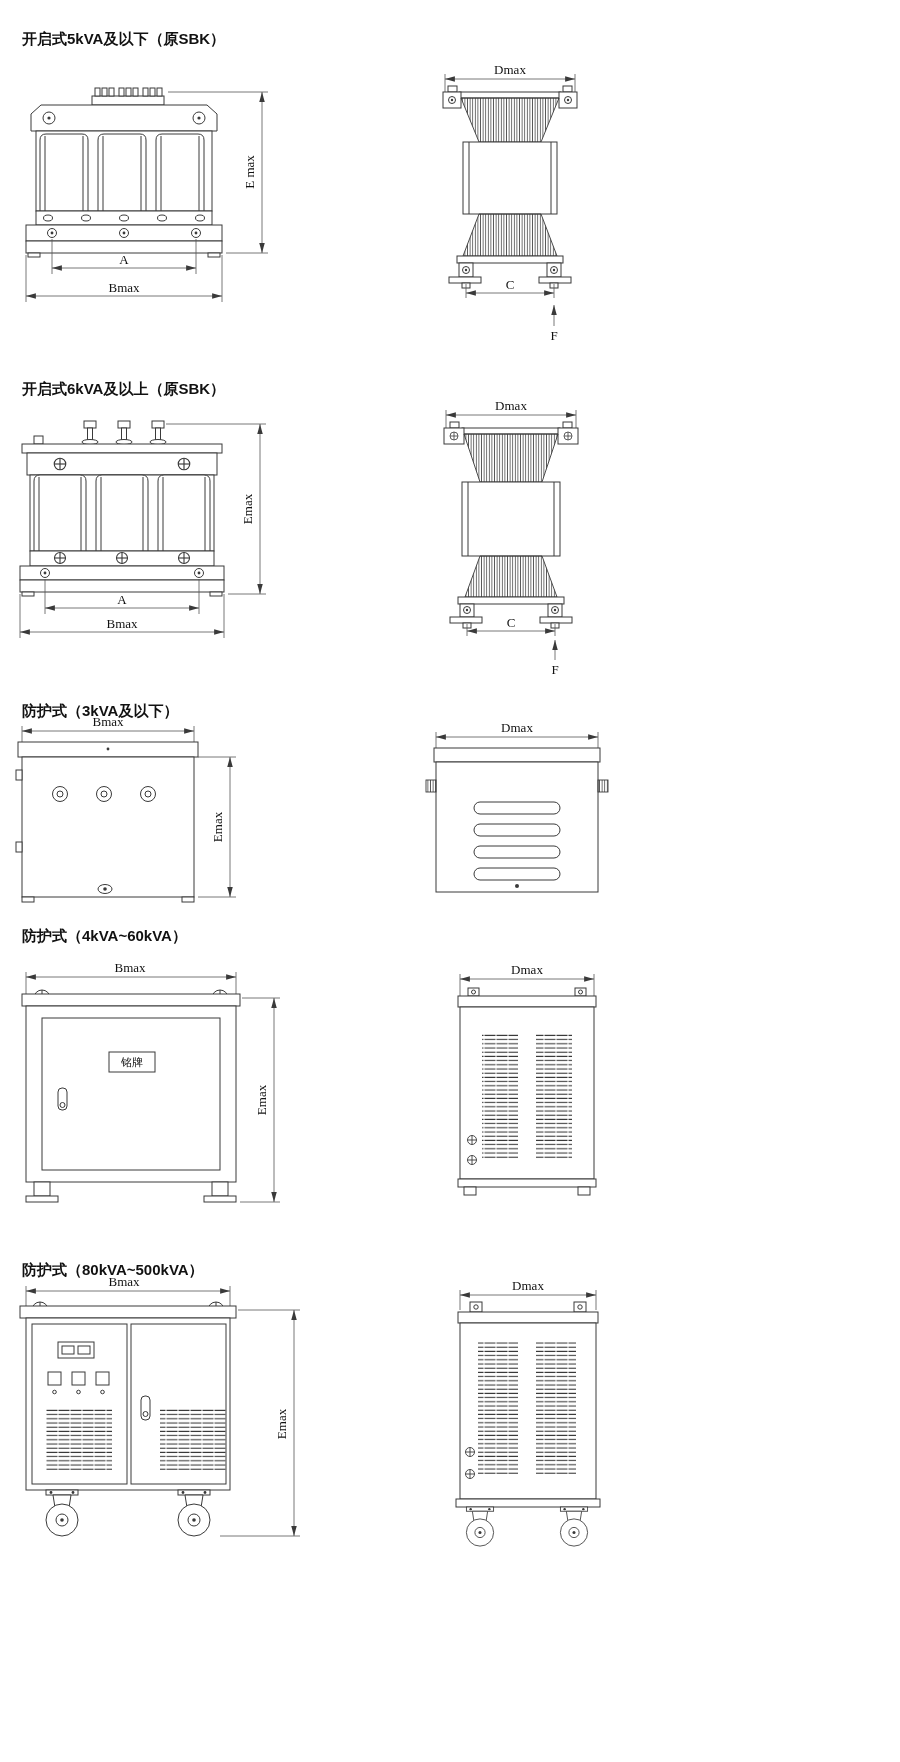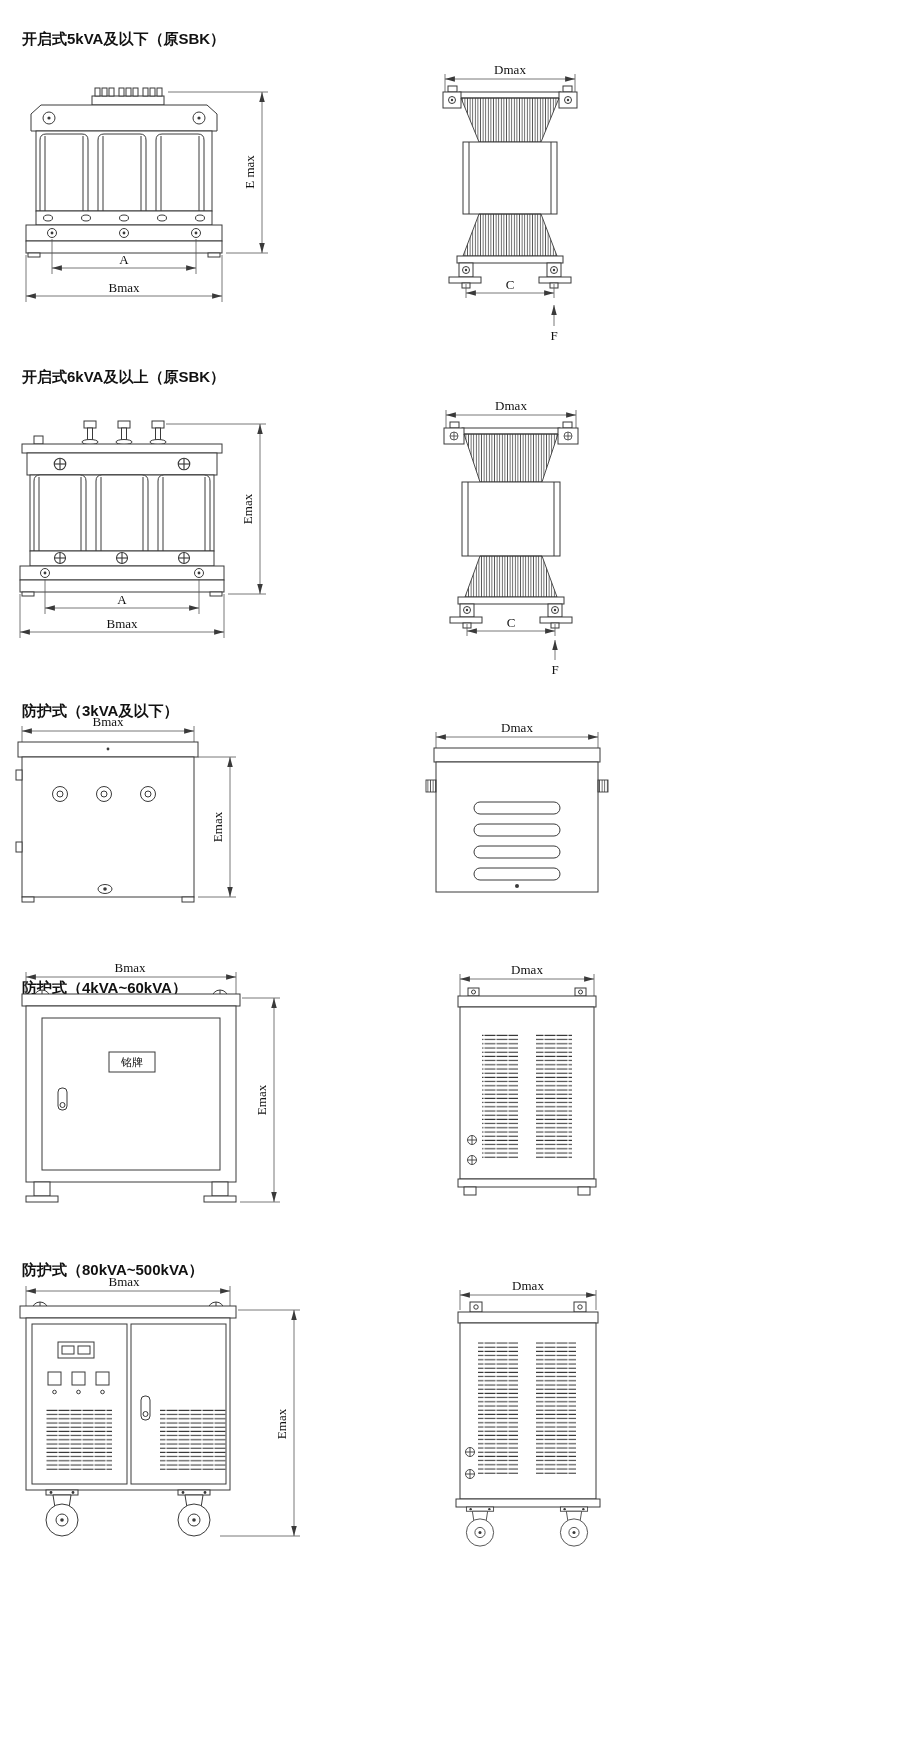--- a/index.html
+++ b/index.html
@@ -172,21 +172,21 @@
       <line class="dim" x1="119" y1="222" x2="119" y2="236"></line>
       <line class="dim" x1="31" y1="231" x2="119" y2="231" marker-start="url(#arw)" marker-end="url(#arw)"></line>
       <text class="dl" text-anchor="middle" x="75" y="227">C</text>
     </g>
     <g>
       <line class="dim" x1="119" y1="264" x2="119" y2="243" marker-end="url(#arw)"></line>
       <text class="dl" text-anchor="middle" x="119" y="278">F</text>
     </g>
   </svg>
 
-  <h2 class="title" style="top:368px">开启式6kVA及以上（原SBK）</h2>
+  <h2 class="title" style="top:380px">开启式6kVA及以上（原SBK）</h2>
 
   <svg class="fig" style="left:14px;top:418px" width="262" height="226" viewBox="0 0 262 226">
     <g>
       <rect class="fw" x="20" y="18" width="9" height="8"></rect>
       <rect class="fw" x="70" y="3" width="12" height="7"></rect>
         <rect class="fw" x="73.5" y="10" width="5" height="13"></rect>
         <ellipse class="fw" cx="76" cy="24" rx="8" ry="2.5"></ellipse>
       <rect class="fw" x="104" y="3" width="12" height="7"></rect>
         <rect class="fw" x="107.5" y="10" width="5" height="13"></rect>
         <ellipse class="fw" cx="110" cy="24" rx="8" ry="2.5"></ellipse>
@@ -343,21 +343,21 @@
       <rect class="fh" x="2" y="60" width="10" height="12"></rect>
       <rect class="fh" x="174" y="60" width="10" height="12"></rect>
       <rect class="fw" x="50" y="82" width="86" height="12" rx="6"></rect>
       <rect class="fw" x="50" y="104" width="86" height="12" rx="6"></rect>
       <rect class="fw" x="50" y="126" width="86" height="12" rx="6"></rect>
       <rect class="fw" x="50" y="148" width="86" height="12" rx="6"></rect>
       <circle cx="93" cy="166" r="2" fill="#3a3a3a"></circle>
     </g>
   </svg>
 
-  <h2 class="title" style="top:979px">防护式（4kVA~60kVA）</h2>
+  <h2 class="title" style="top:927px">防护式（4kVA~60kVA）</h2>
 
   <svg class="fig" style="left:12px;top:960px" width="290" height="250" viewBox="0 0 290 250">
     <g>
       <line class="dim" x1="14" y1="12" x2="14" y2="34"></line>
       <line class="dim" x1="224" y1="12" x2="224" y2="34"></line>
       <line class="dim" x1="14" y1="17" x2="224" y2="17" marker-start="url(#arw)" marker-end="url(#arw)"></line>
       <text class="dl" text-anchor="middle" x="118" y="12">Bmax</text>
     </g>
     <g>
       <use href="#sym-eye" transform="translate(30,38)"></use>

